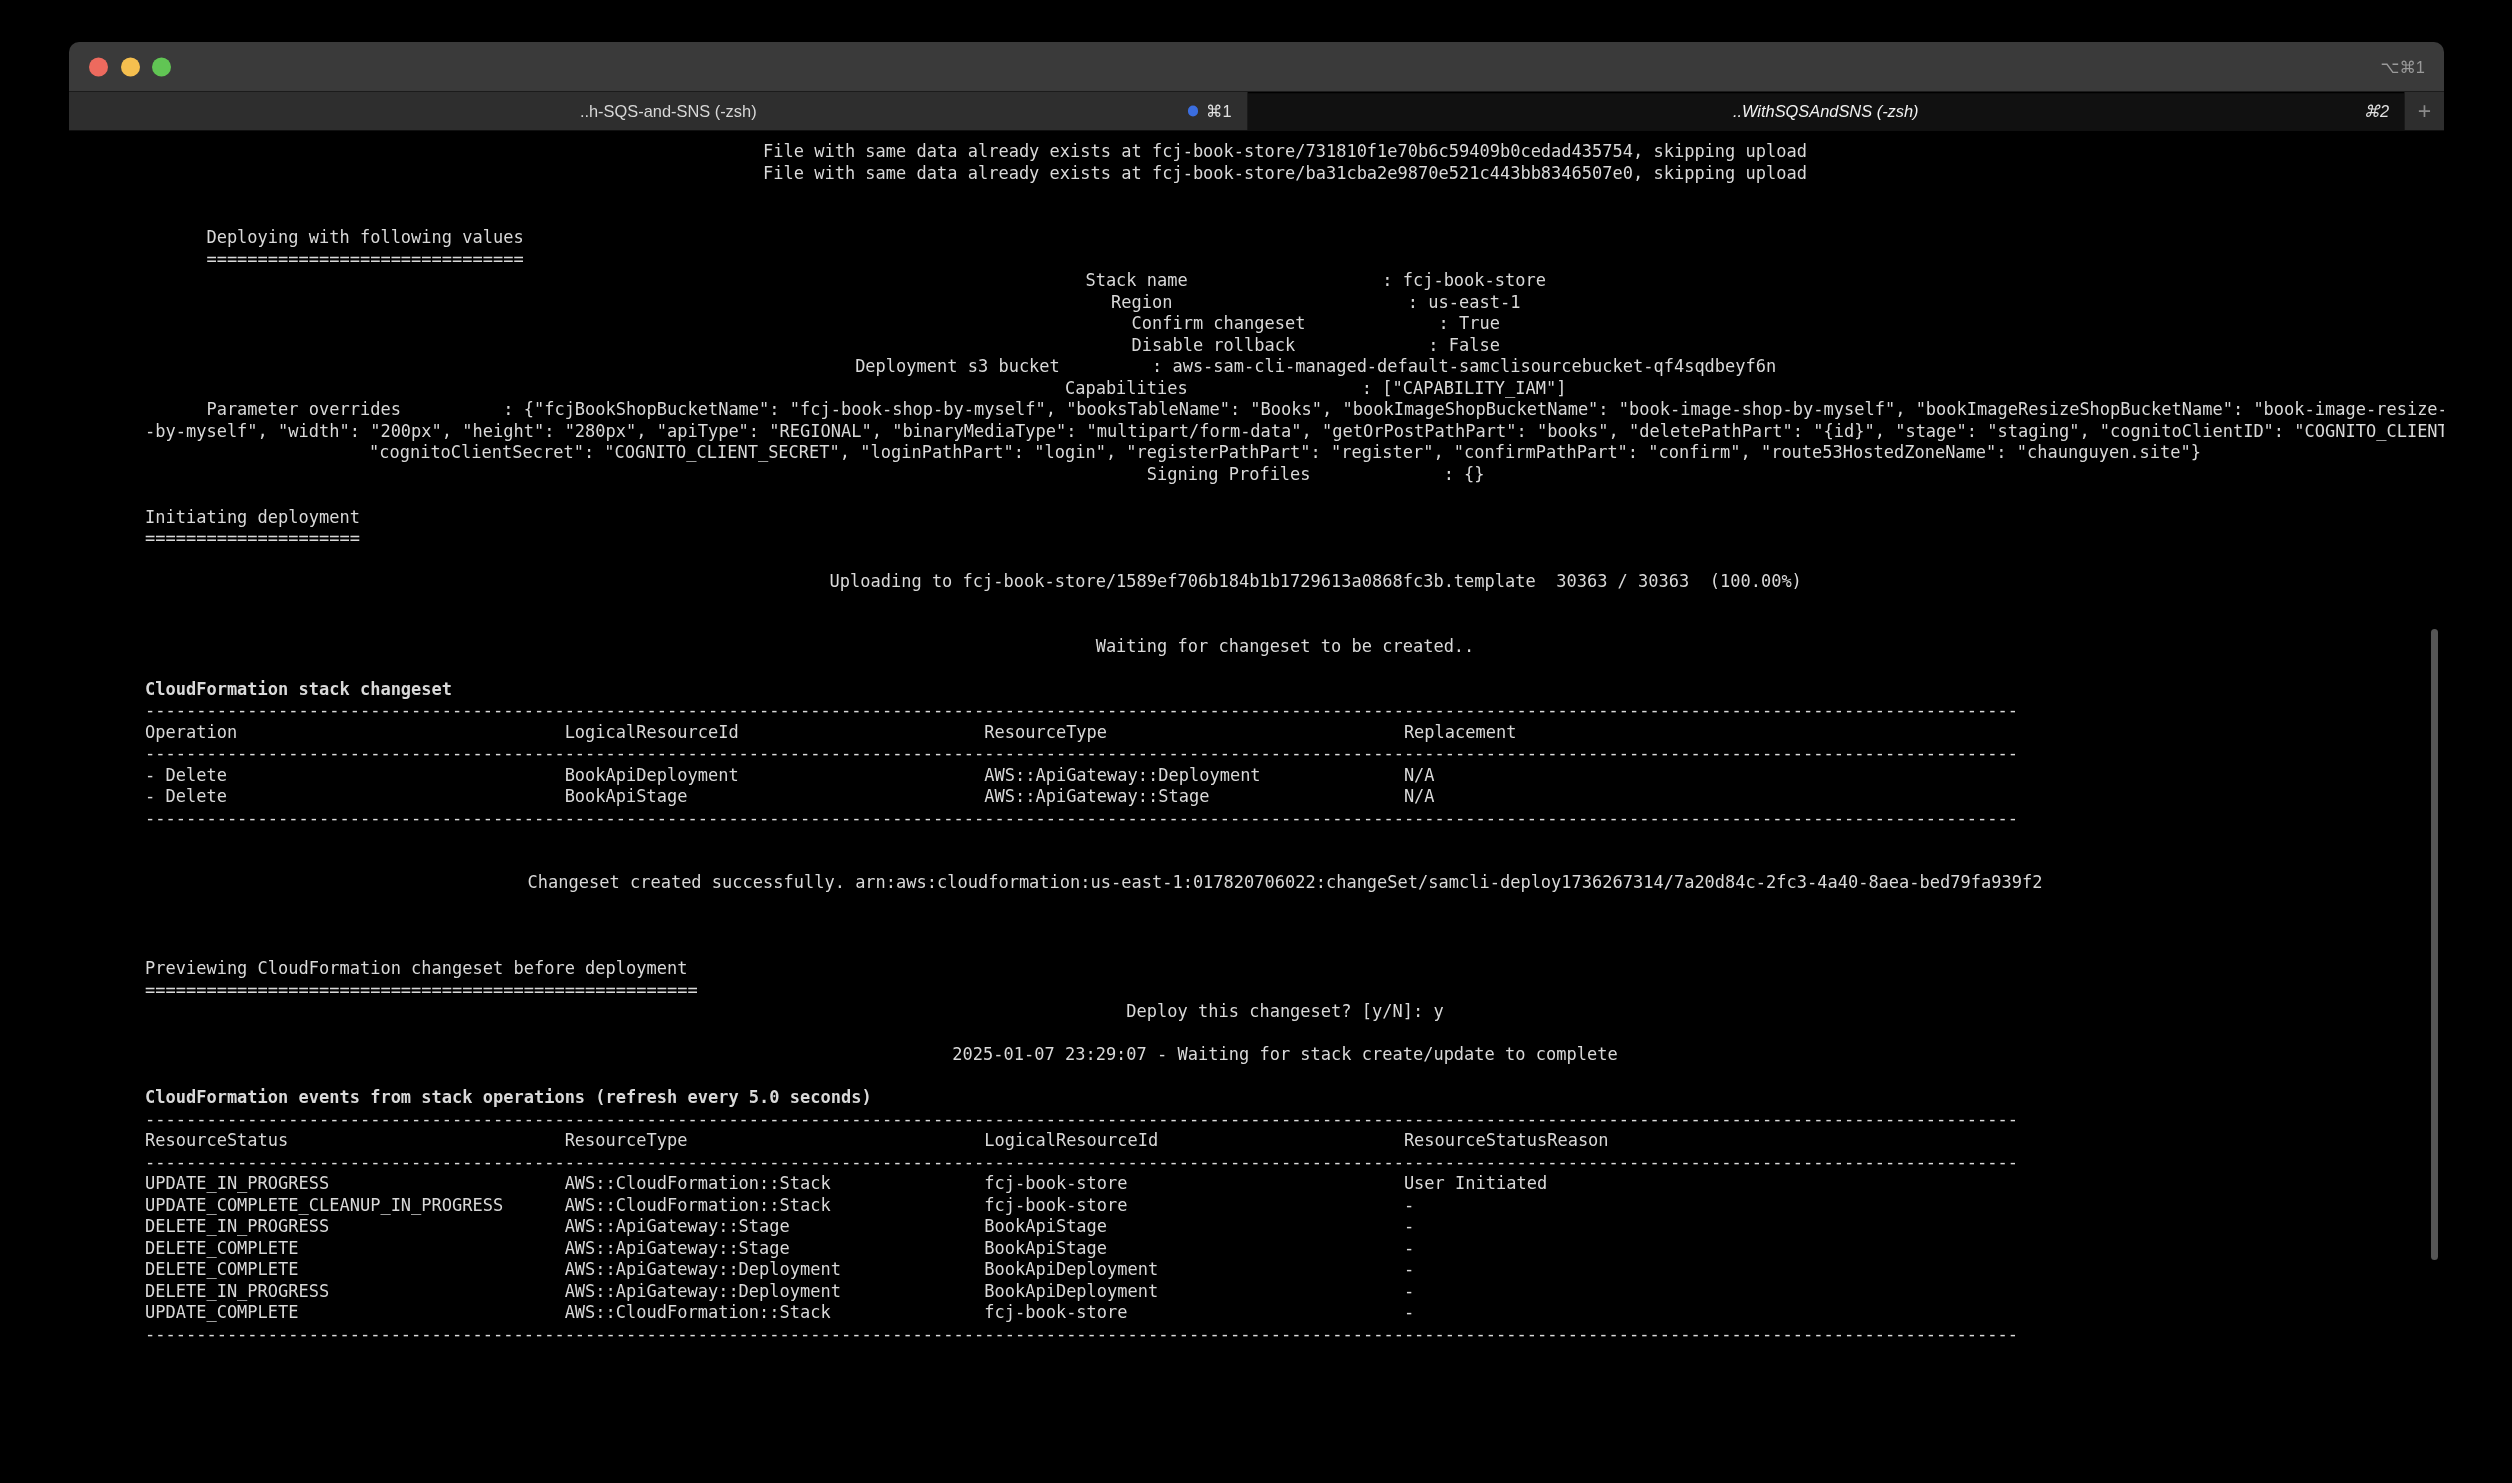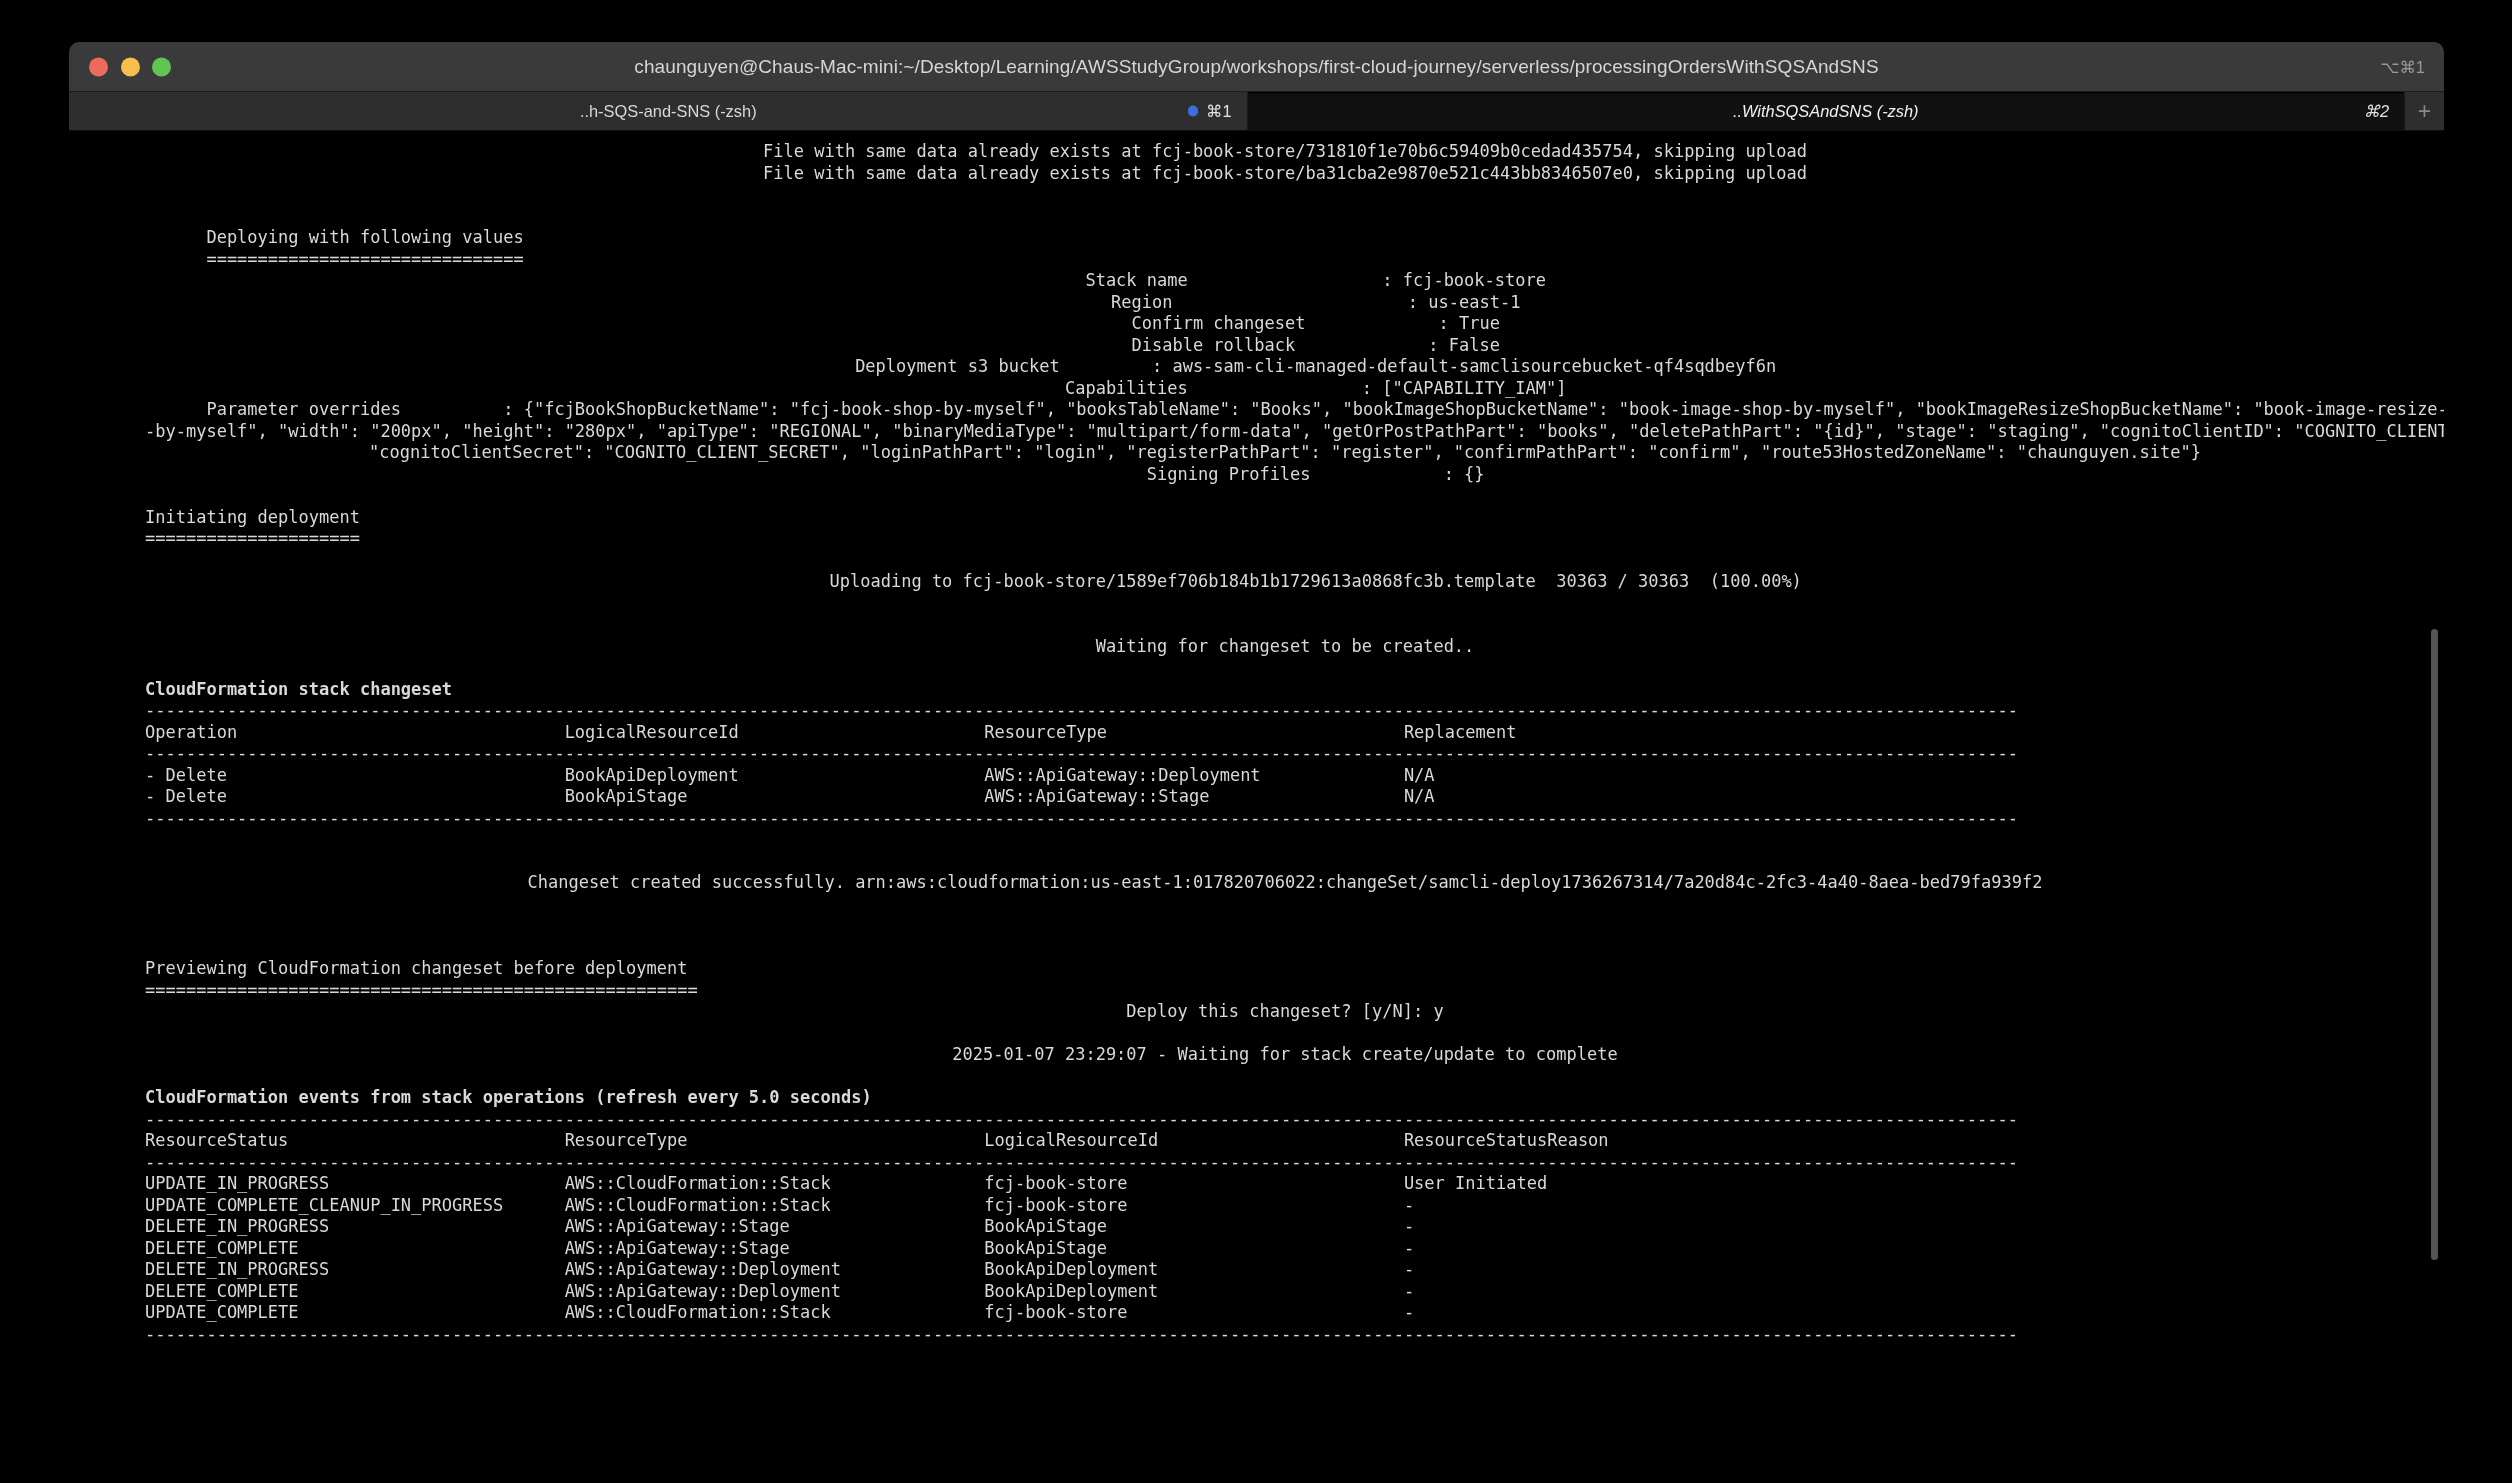--- a/index.html
+++ b/index.html
@@ -188,21 +188,20 @@
 <body>
 
 <div id="window">
 
   <div id="titlebar">
     <div id="traffic-lights">
       <span class="light close"></span>
       <span class="light min"></span>
       <span class="light max"></span>
     </div>
-    <div id="title-text">chaunguyen@Chaus-Mac-mini:~/Desktop/Learning/AWSStudyGroup/workshops/first-cloud-journey/serverless/processingOrdersWithSQSAndSNS</div>
     <div id="titlebar-right">⌥⌘1</div>
   </div>
 
   <div id="tabbar">
     <div class="tab">
       <span class="tab-label">..h-SQS-and-SNS (-zsh)</span>
       <span class="tab-right">
         <span class="tab-dot"></span>
         <span class="tab-key">⌘1</span>
       </span>
@@ -263,22 +262,22 @@
         <pre class="line c-white">2025-01-07 23:29:07 - Waiting for stack create/update to complete</pre>
         <pre class="line c-white"> </pre>
         <pre class="line bold">CloudFormation events from stack operations (refresh every 5.0 seconds)</pre>
         <pre class="line c-yellow">---------------------------------------------------------------------------------------------------------------------------------------------------------------------------------------</pre>
         <pre class="line c-yellow">ResourceStatus                           ResourceType                             LogicalResourceId                        ResourceStatusReason</pre>
         <pre class="line c-yellow">---------------------------------------------------------------------------------------------------------------------------------------------------------------------------------------</pre>
         <pre class="line c-yellow">UPDATE_IN_PROGRESS                       AWS::CloudFormation::Stack               fcj-book-store                           User Initiated</pre>
         <pre class="line c-yellow">UPDATE_COMPLETE_CLEANUP_IN_PROGRESS      AWS::CloudFormation::Stack               fcj-book-store                           -</pre>
         <pre class="line c-red">DELETE_IN_PROGRESS                       AWS::ApiGateway::Stage                   BookApiStage                             -</pre>
         <pre class="line c-green">DELETE_COMPLETE                          AWS::ApiGateway::Stage                   BookApiStage                             -</pre>
+        <pre class="line c-green">DELETE_COMPLETE                          AWS::ApiGateway::Deployment              BookApiDeployment                        -</pre>
         <pre class="line c-red">DELETE_IN_PROGRESS                       AWS::ApiGateway::Deployment              BookApiDeployment                        -</pre>
-        <pre class="line c-green">DELETE_COMPLETE                          AWS::ApiGateway::Deployment              BookApiDeployment                        -</pre>
         <pre class="line c-green">UPDATE_COMPLETE                          AWS::CloudFormation::Stack               fcj-book-store                           -</pre>
         <pre class="line c-yellow">---------------------------------------------------------------------------------------------------------------------------------------------------------------------------------------</pre>
         <pre class="line c-white"> </pre>
       </div>
     <div id="scrollbar-track">
       <div id="scrollbar-thumb"></div>
     </div>
   </div>
 
 </div>

